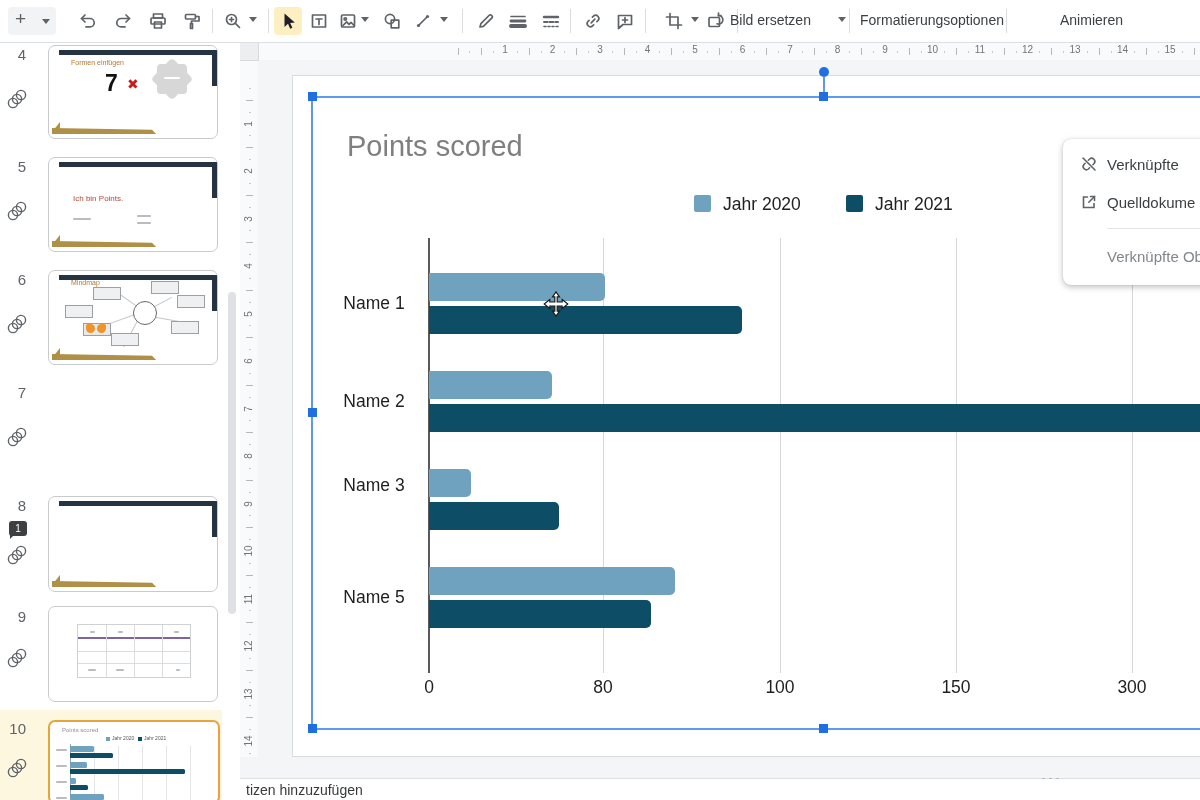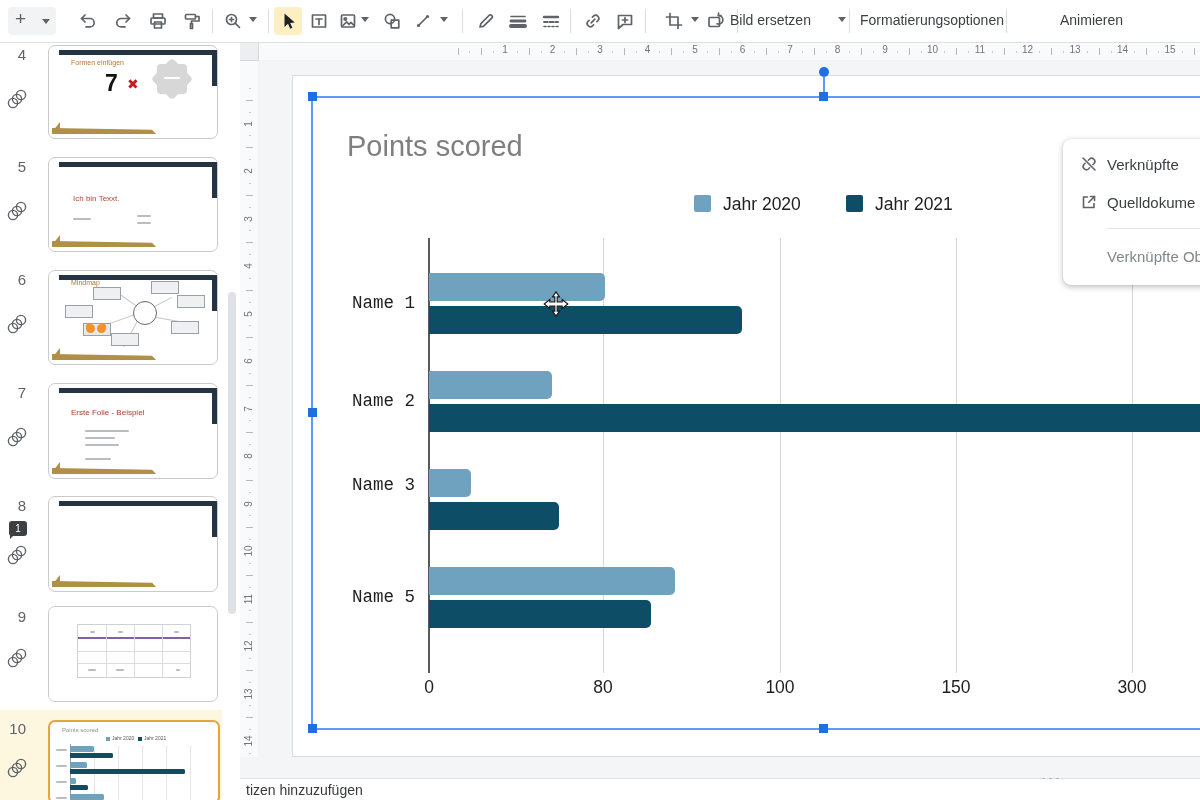--- a/index.html
+++ b/index.html
@@ -31,21 +31,21 @@
   .frame-right{position:absolute;right:0;top:4px;width:5px;height:36px;background:#243442;}
   .frame-tan{position:absolute;left:3px;bottom:4px;width:62%;height:6px;background:#b08f46;clip-path:polygon(0 0,96% 30%,100% 100%,0 100%);}
   .frame-tan2{position:absolute;left:3px;bottom:6px;width:8px;height:22px;background:#b08f46;clip-path:polygon(0 100%,100% 55%,100% 100%);}
   .tinybar{position:absolute;background:#b9bdc1;height:2px;border-radius:1px;}
   .mm-box{position:absolute;width:26px;height:11px;background:#eef0f1;border:1px solid #9aa0a6;}
   .mm-line{position:absolute;height:1px;background:#c3c7cb;transform-origin:0 0;}
   
   #canvas{position:absolute;left:240px;top:60px;width:960px;height:697px;background:#f4f5f6;overflow:hidden;}
   #slide{position:absolute;left:52px;top:15px;width:1270px;height:680px;background:#fff;border:1px solid #d9dbde;border-right:none;}
   .gridline{position:absolute;top:162px;width:1px;height:435px;background:#d4d6d8;}
-  .catlabel{position:absolute;left:40px;width:82px;height:22px;font-size:17.5px;color:#1f1f1f;text-align:right;font-family:Liberation Mono, monospace;}
+  .catlabel{position:absolute;left:40px;width:82px;height:22px;font-size:17.5px;color:#1f1f1f;text-align:center;}
   .xtick{position:absolute;top:601px;width:60px;margin-left:-30px;text-align:center;font-size:17.5px;color:#1f1f1f;}
   .sel-line{position:absolute;background:#5c9bf5;z-index:6;}
   .handle{position:absolute;width:9px;height:9px;background:#1f6fe0;z-index:7;}
   
   #ctxmenu{position:absolute;left:1063px;top:139px;width:250px;height:146px;background:#fff;border-radius:8px;
            box-shadow:0 2px 6px rgba(0,0,0,.25),0 0 1px rgba(0,0,0,.2);z-index:60;}
   .mitem{position:absolute;left:0;width:100%;height:38px;display:flex;align-items:center;}
   .mitem svg{stroke:#5f6368;fill:none;stroke-width:1.6;stroke-linecap:round;position:absolute;left:16px;}
   .mlabel{position:absolute;left:44px;font-size:15px;color:#3c4043;white-space:nowrap;}
   
@@ -346,21 +346,21 @@
         <circle cx="7" cy="14" r="4.6"></circle>
         <circle cx="11" cy="10" r="4.6"></circle>
         <circle cx="15" cy="6" r="4.6"></circle>
       </g>
     </svg>
   <div class="thumb" style="top:115px;height:93px;">
     <div class="frame-top"></div>
       <div class="frame-right"></div>
       <div class="frame-tan"></div>
       <div class="frame-tan2"></div>
-    <div class="abs" style="left:24px;top:36px;font-size:8px;color:#ad4a3d;">Ich bin Texxt.</div>
+    <div class="abs" style="left:24px;top:36px;font-size:8px;color:#ad4a3d;">Ich bin Points.</div>
     <div class="tinybar" style="left:24px;top:60px;width:18px;"></div>
     <div class="tinybar" style="left:88px;top:57px;width:14px;"></div>
     <div class="tinybar" style="left:88px;top:64px;width:14px;"></div>
   </div>
 
   <div class="snum" style="top:229px;">6</div>
   <svg class="abs" width="22" height="22" style="left:6px;top:272px;" viewBox="0 0 22 22">
       <g stroke="#5f6368" fill="none" stroke-width="1.4">
         <circle cx="7" cy="14" r="4.6"></circle>
         <circle cx="11" cy="10" r="4.6"></circle>
@@ -391,31 +391,20 @@
   </div>
 
   <div class="snum" style="top:342px;">7</div>
   <svg class="abs" width="22" height="22" style="left:6px;top:385px;" viewBox="0 0 22 22">
       <g stroke="#5f6368" fill="none" stroke-width="1.4">
         <circle cx="7" cy="14" r="4.6"></circle>
         <circle cx="11" cy="10" r="4.6"></circle>
         <circle cx="15" cy="6" r="4.6"></circle>
       </g>
     </svg>
-  <div class="thumb" style="top:341px;height:94px;">
-    <div class="frame-top"></div>
-      <div class="frame-right"></div>
-      <div class="frame-tan"></div>
-      <div class="frame-tan2"></div>
-    <div class="abs" style="left:22px;top:24px;font-size:8px;color:#b03a2e;">Erste Folie - Beispiel</div>
-    <div class="tinybar" style="left:36px;top:46px;width:44px;"></div>
-    <div class="tinybar" style="left:36px;top:53px;width:30px;"></div>
-    <div class="tinybar" style="left:36px;top:60px;width:34px;"></div>
-    <div class="tinybar" style="left:36px;top:74px;width:26px;"></div>
-  </div>
 
   <div class="snum" style="top:455px;">8</div>
   <div class="abs" style="left:9px;top:479px;width:18px;height:15px;background:#3c4043;border-radius:3px;color:#fff;font-size:10px;text-align:center;line-height:15px;">
     <span>1</span>
     <div class="abs" style="left:1px;top:14px;width:0;height:0;border-left:4px solid #3c4043;border-bottom:4px solid transparent;"></div>
   </div>
   <svg class="abs" width="22" height="22" style="left:6px;top:503px;" viewBox="0 0 22 22">
       <g stroke="#5f6368" fill="none" stroke-width="1.4">
         <circle cx="7" cy="14" r="4.6"></circle>
         <circle cx="11" cy="10" r="4.6"></circle>

